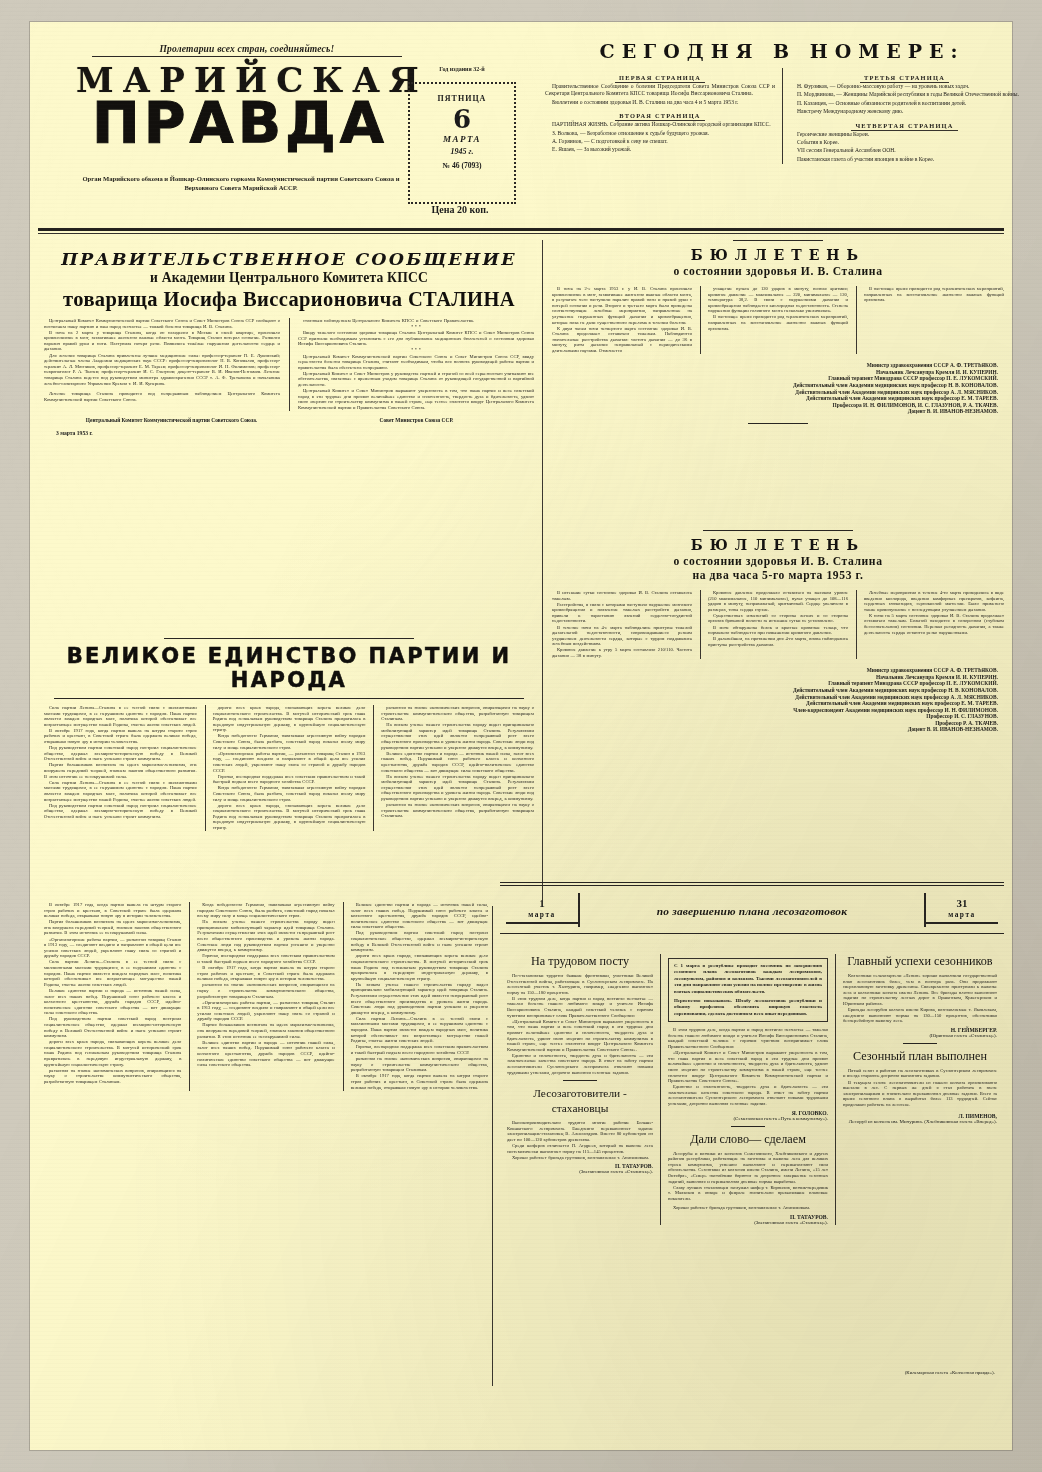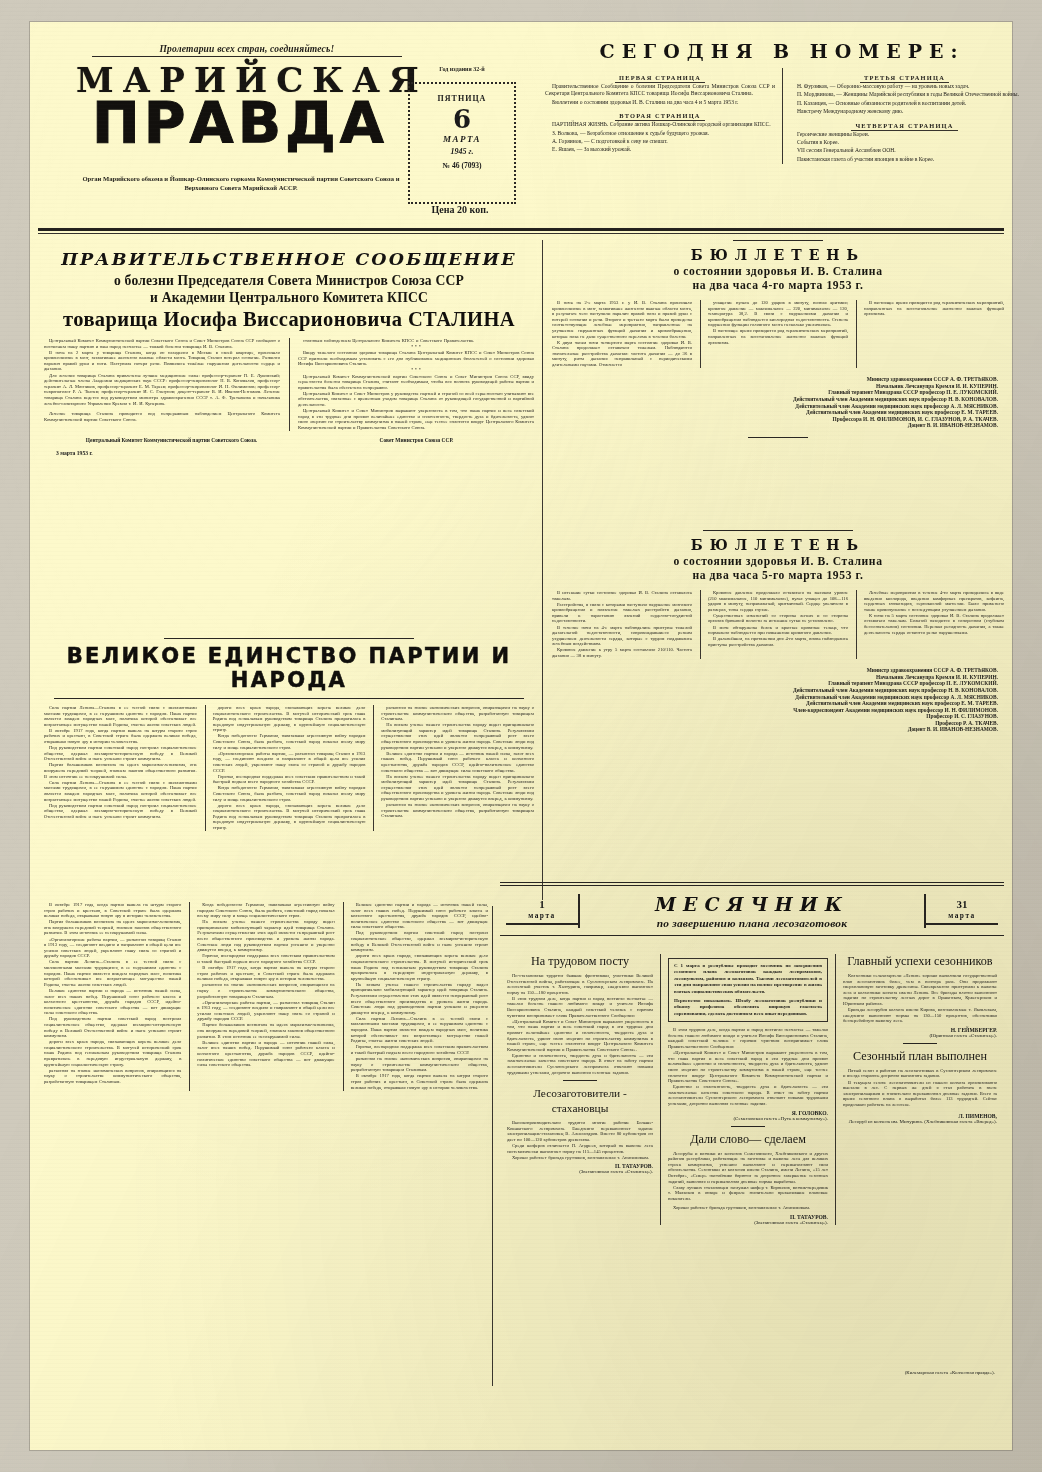--- a/index.html
+++ b/index.html
@@ -174,21 +174,20 @@
         </div>
       </div>
     </div>
   </div>
 
   <div style="position:absolute;left:8px;top:206px;width:966px;border-top:3px solid #24211c;"></div>
   <div style="position:absolute;left:8px;top:211px;width:966px;border-top:1px solid #35312a;"></div>
 
   <div style="position:absolute;left:14px;top:227px;width:490px;">
     <div class="h-gov-1">ПРАВИТЕЛЬСТВЕННОЕ СООБЩЕНИЕ</div>
-    <div class="h-gov-2" style="margin-top:3px;">о болезни Председателя Совета Министров Союза ССР</div>
     <div class="h-gov-2">и Академии Центрального Комитета КПСС</div>
     <div class="h-gov-3">товарища Иосифа Виссарионовича СТАЛИНА</div>
 
     <div style="display:flex;margin-top:7px;gap:9px;">
       <div style="width:240px;" class="body-text">
         <p>Центральный Комитет Коммунистической партии Советского Союза и Совет Министров Союза ССР сообщают о постигшем нашу партию и наш народ несчастье — тяжкой болезни товарища И. В. Сталина.</p>
         <p>В ночь на 2 марта у товарища Сталина, когда он находился в Москве в своей квартире, произошло кровоизлияние в мозг, захватившее жизненно важные области мозга. Товарищ Сталин потерял сознание. Развился паралич правой руки и ноги. Наступила потеря речи. Появились тяжёлые нарушения деятельности сердца и дыхания.</p>
         <p>Для лечения товарища Сталина привлечены лучшие медицинские силы: профессор-терапевт П. Е. Лукомский; действительные члены Академии медицинских наук СССР: профессор-невропатолог Н. В. Коновалов, профессор-терапевт А. Л. Мясников, профессор-терапевт Е. М. Тареев; профессор-невропатолог И. Н. Филимонов; профессор-невропатолог Р. А. Ткачев; профессор-терапевт И. С. Глазунов; доцент-терапевт В. И. Иванов-Незнамов. Лечение товарища Сталина ведется под руководством министра здравоохранения СССР т. А. Ф. Третьякова и начальника лечебно-санитарного Управления Кремля т. И. И. Куперина.</p>
         <p style="margin-top:5px;">Лечение товарища Сталина проводится под непрерывным наблюдением Центрального Комитета Коммунистической партии Советского Союза.</p>
       </div>
@@ -209,21 +208,20 @@
     </div>
     <div style="font-size:5.6px;font-weight:bold;margin-top:6px;padding-left:12px;filter:blur(.2px);">3 марта 1953 г.</div>
   </div>
 
   <div style="position:absolute;left:512px;top:218px;width:0;height:660px;border-left:1px solid #3d382f;"></div>
 
   <div style="position:absolute;left:522px;top:218px;width:452px;">
     <div style="width:90px;border-top:1.6px solid #2a2722;margin:0 auto 6px;"></div>
     <div class="h-bul-1">БЮЛЛЕТЕНЬ</div>
     <div class="h-bul-2" style="margin-top:2px;">о состоянии здоровья И. В. Сталина</div>
-    <div class="h-bul-2">на два часа 4-го марта 1953 г.</div>
 
     <div style="display:flex;margin-top:7px;gap:8px;">
       <div style="width:145px;" class="body-text">
         <p>В ночь на 2-е марта 1953 г. у И. В. Сталина произошло кровоизлияние в мозг, захватившее жизненно важные области мозга, в результате чего наступили паралич правой ноги и правой руки с потерей сознания и речи. Второго и третьего марта были проведены соответствующие лечебные мероприятия, направленные на улучшение нарушенных функций дыхания и кровообращения, которые пока не дали существенного перелома в течении болезни.</p>
         <p>К двум часам ночи четвертого марта состояние здоровья И. В. Сталина продолжает оставаться тяжелым. Наблюдаются значительные расстройства дыхания: частота дыхания — до 36 в минуту, ритм дыхания неправильный с периодическими длительными паузами. Отмечается</p>
       </div>
       <div style="width:145px;padding-left:7px;border-left:1px solid #3d382f;" class="body-text">
         <p>учащение пульса до 120 ударов в минуту, полная аритмия; кровяное давление — максимальное — 220, минимальное — 120, температура 38,2. В связи с нарушениями дыхания и кровообращения наблюдается кислородная недостаточность. Степень нарушения функции головного мозга несколько увеличилась.</p>
         <p>В настоящее время проводится ряд терапевтических мероприятий, направленных на восстановление жизненно важных функций организма.</p>
       </div>
@@ -320,21 +318,20 @@
     <div style="border-top:1.4px solid #2a2722;width:100%;"></div>
     <div style="border-top:1.4px solid #2a2722;width:100%;margin-top:2px;"></div>
     <div style="display:flex;align-items:center;justify-content:space-between;margin-top:7px;padding:0 6px;">
       <div class="mes-date" style="width:72px;">
         <div class="d">1</div>
         <div class="m">марта</div>
         <div style="border-top:2px solid #2a2722;margin-top:3px;"></div>
       </div>
       <div style="border-left:2px solid #2a2722;height:34px;"></div>
       <div style="flex:1;padding:0 8px;">
-        <div class="mes-word">МЕСЯЧНИК</div>
         <div class="mes-sub" style="margin-top:2px;">по завершению плана лесозаготовок</div>
       </div>
       <div style="border-left:2px solid #2a2722;height:34px;"></div>
       <div class="mes-date" style="width:72px;">
         <div class="d">31</div>
         <div class="m">марта</div>
         <div style="border-top:2px solid #2a2722;margin-top:3px;"></div>
       </div>
     </div>
     <div style="border-top:1.2px solid #2a2722;width:100%;margin-top:6px;"></div>

